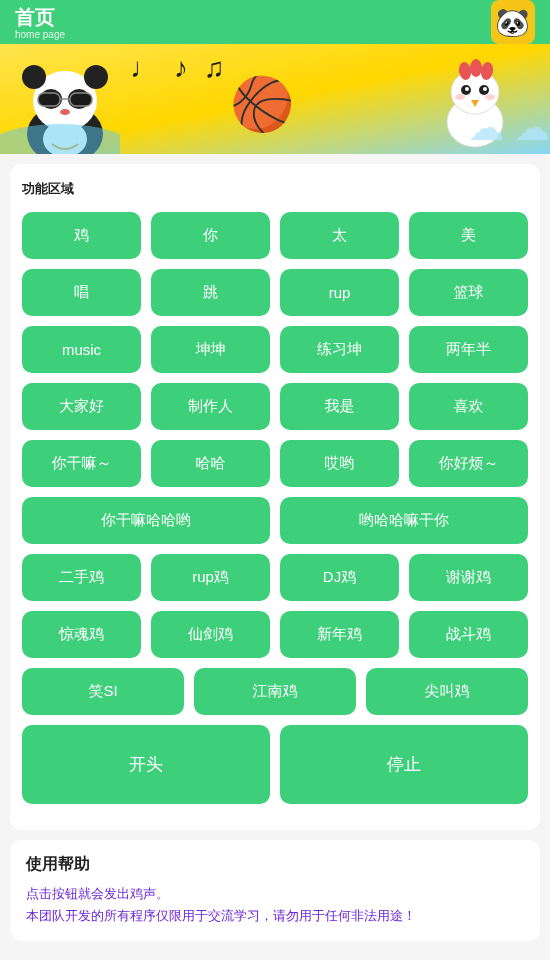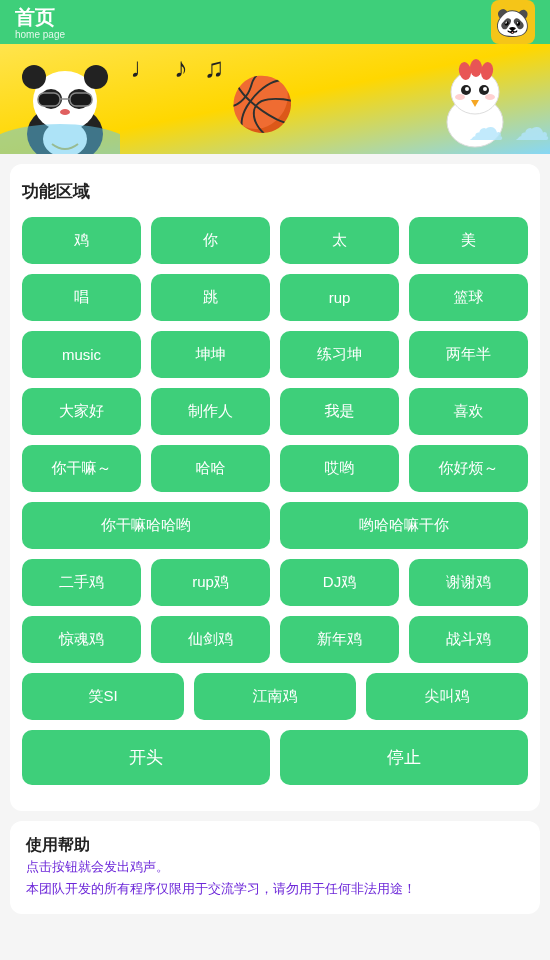--- a/index.html
+++ b/index.html
@@ -101,21 +101,21 @@
 
     
     .main {
       background: #fff;
       margin: 10px;
       border-radius: 12px;
       padding: 16px 12px;
     }
 
     .section-title {
-      font-size: 17px;
+      font-size: 13px;
       font-weight: bold;
       color: #222;
       margin-bottom: 14px;
     }
 
     
     .btn-grid {
       display: flex;
       flex-wrap: wrap;
       gap: 10px;
@@ -144,35 +144,36 @@
     
     .btn-3col .func-btn {
       flex: 1 1 calc(33.333% - 7px);
       min-width: 0;
     }
 
     
     .btn-2col .func-btn {
       flex: 1 1 calc(50% - 5px);
       min-width: 0;
-      padding: 16px 6px;
+      padding: 28px 6px;
       font-size: 17px;
     }
 
     
     .help-section {
       background: #fff;
       margin: 0 10px 10px 10px;
       border-radius: 12px;
       padding: 14px 16px;
     }
     .help-title {
       font-size: 16px;
       font-weight: bold;
       color: #222;
+      margin-bottom: 8px;
     }
     .help-text {
       font-size: 13px;
       color: #6d28d9;
       line-height: 1.7;
     }
   </style>
 </head>
 <body>
 

